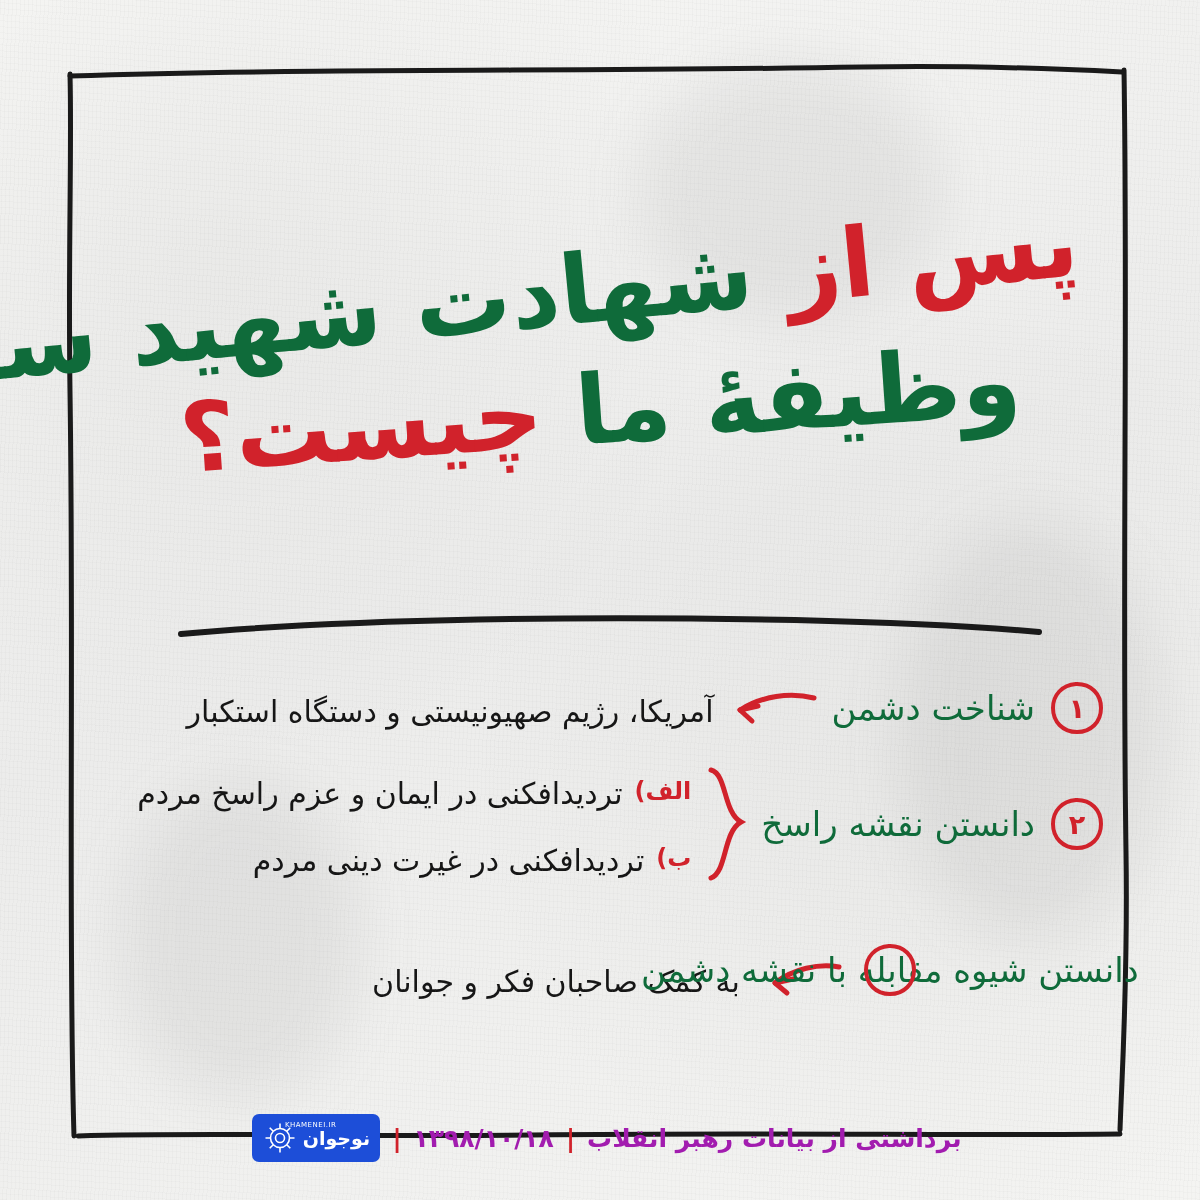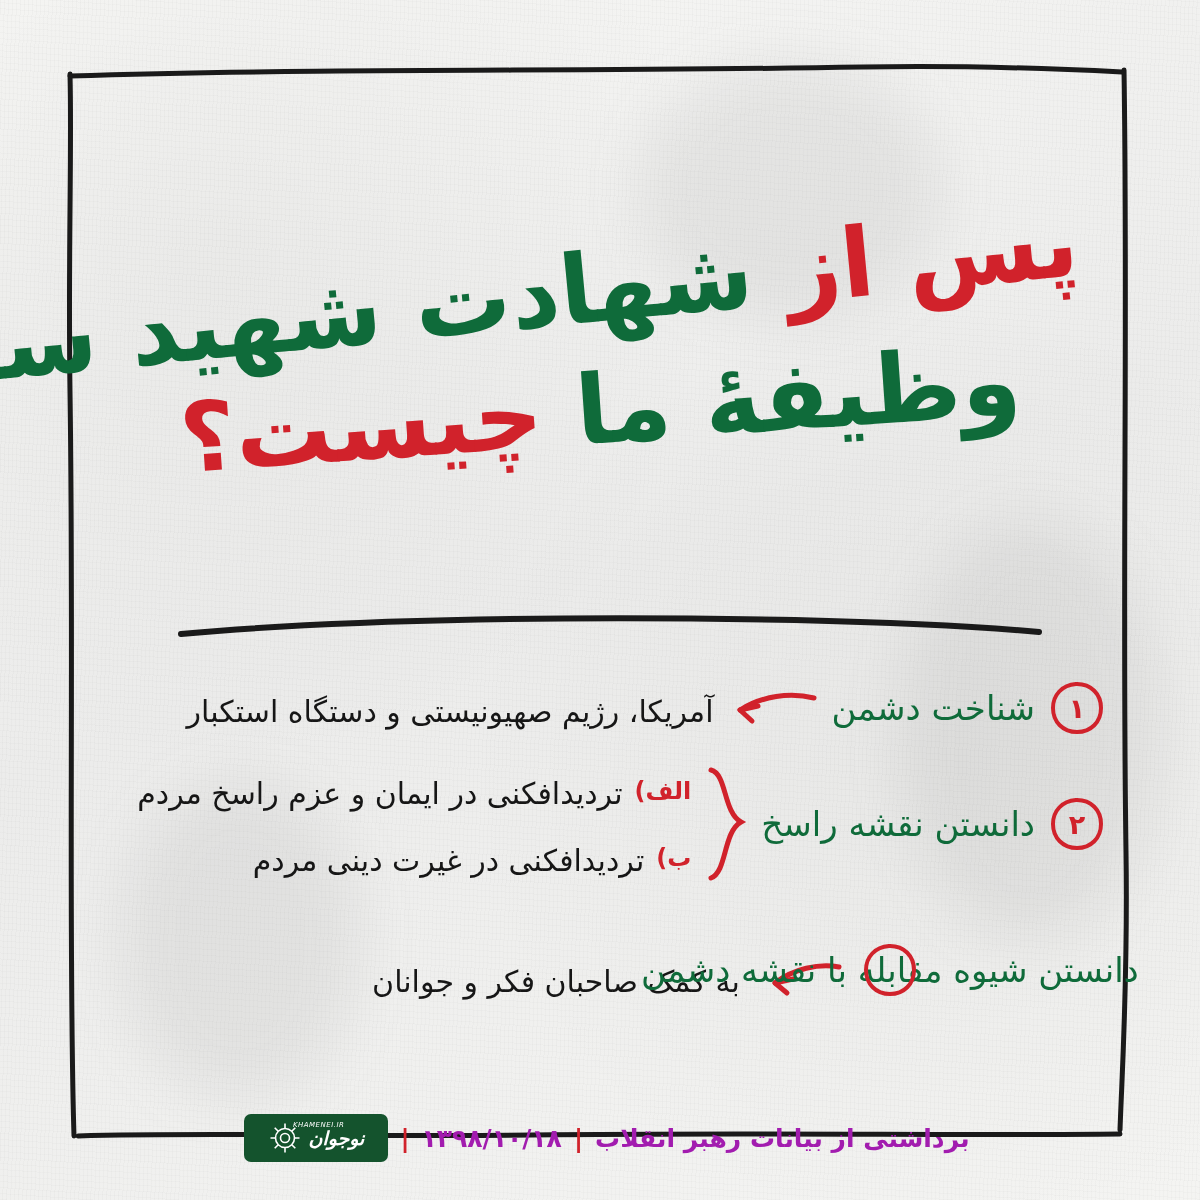--- a/index.html
+++ b/index.html
@@ -204,32 +204,31 @@
     left: 0;
     right: 0;
     display: flex;
     flex-direction: row;
     align-items: center;
     justify-content: center;
     direction: rtl;
     gap: 0px;
   }
   .footer-logo {
-    width: 144px;
+    width: 128px;
     height: 48px;
-    background: #14532d;
+    background: #1d4ed8;
     border-radius: 7px;
     display: flex;
     flex-direction: row-reverse;
     align-items: center;
     justify-content: center;
     gap: 6px;
     margin-left: 14px;
     position: relative;
-    font-style: italic;
   }
   .footer-logo .gear {
     width: 34px;
     height: 34px;
     flex: 0 0 34px;
   }
   .logo-text {
     color: #fff;
     font-size: 19px;
     font-weight: bold;

